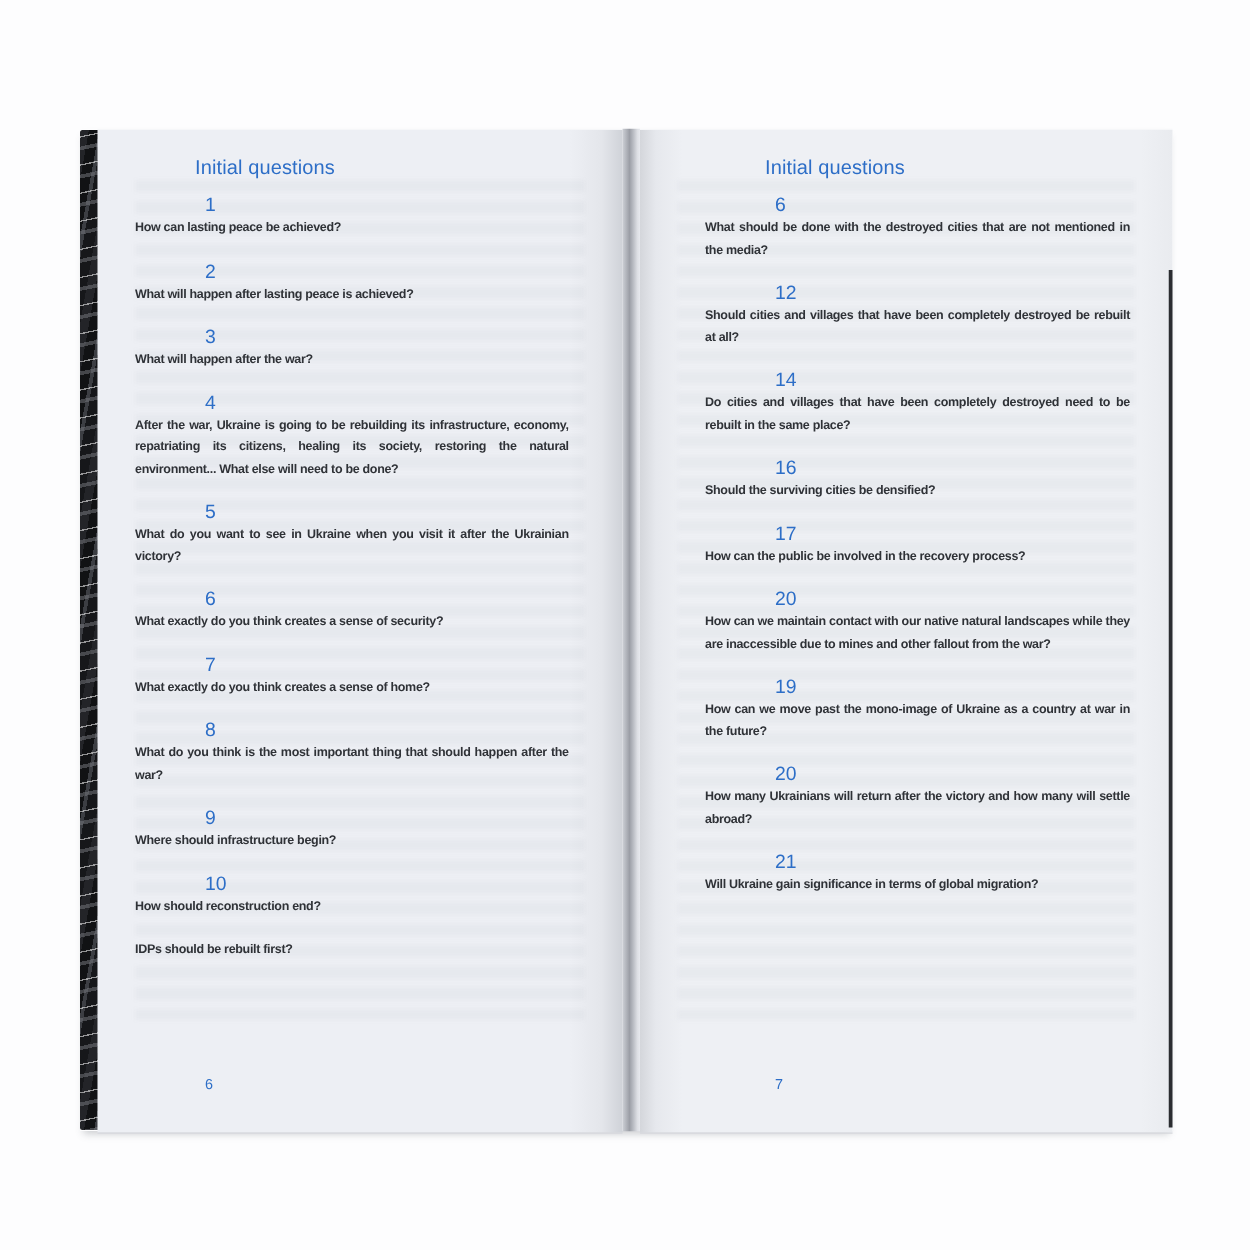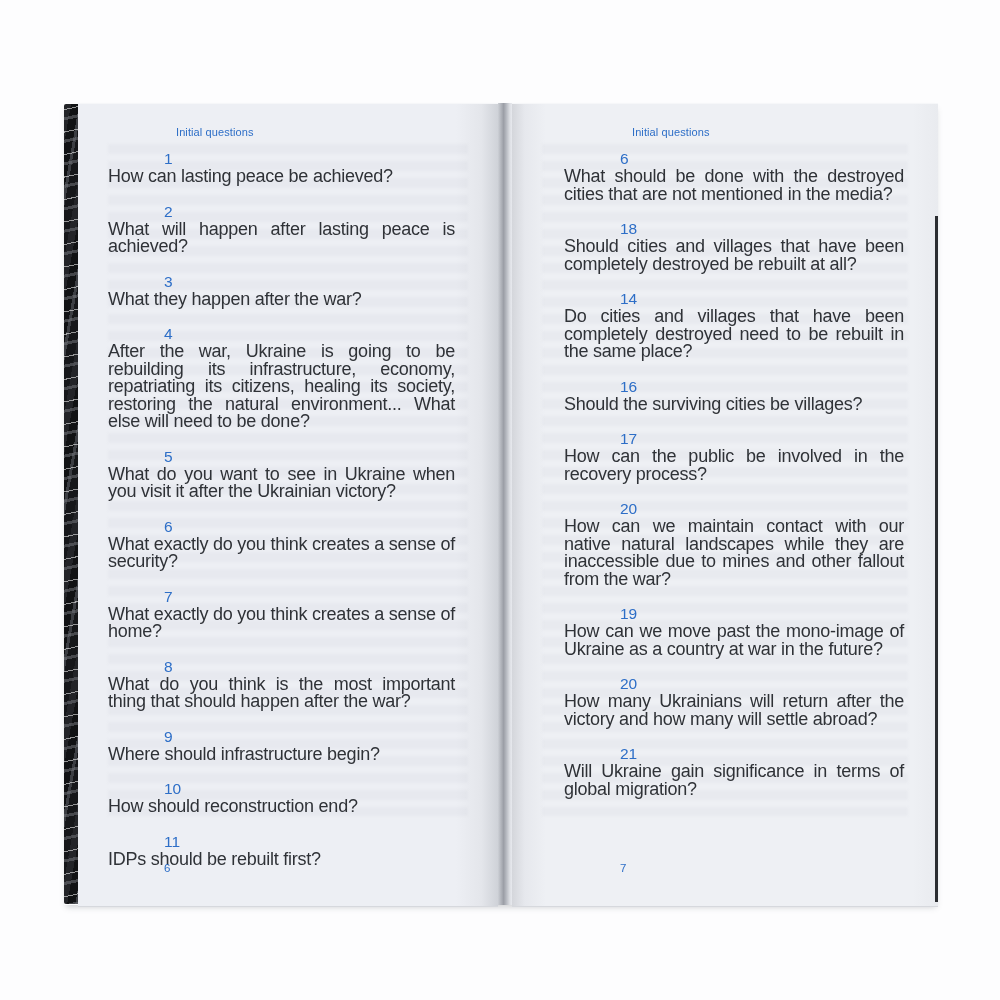--- a/index.html
+++ b/index.html
@@ -66,37 +66,38 @@
       rgba(110,115,130,0) 10px 17px);
     filter:blur(1.5px);
     pointer-events:none;
   }
 
   .content-left{position:relative;padding:22px 43px 0 30px;}
   .content-right{position:relative;padding:22px 34px 0 52px;}
 
   .page-header{
     color:#2d6ec7;
-    font-size:11px;
+    font-size:16px;
     letter-spacing:0.1px;
-    margin-left:68px;
+    margin-left:48px;
     margin-bottom:12px;
   }
   .q{margin-bottom:17px;}
   .qnum{
     color:#2d6ec7;
     font-size:15.5px;
     line-height:18px;
     margin-left:56px;
   }
   .qtext{
-    font-size:18px;
+    font-size:10px;
     letter-spacing:-0.25px;
     line-height:17.5px;
     text-align:justify;
+    font-weight:bold;
   }
   .folio{
     position:absolute;bottom:32px;
     color:#2d6ec7;font-size:11.5px;
   }
   .folio-left{left:86px;}
   .folio-right{left:108px;}
 </style>
 </head>
 <body>
@@ -114,21 +115,21 @@
         <div class="q">
           <div class="qnum">1</div>
           <div class="qtext">How can lasting peace be achieved?</div>
         </div>
         <div class="q">
           <div class="qnum">2</div>
           <div class="qtext">What will happen after lasting peace is achieved?</div>
         </div>
         <div class="q">
           <div class="qnum">3</div>
-          <div class="qtext">What they happen after the war?</div>
+          <div class="qtext">What will happen after the war?</div>
         </div>
         <div class="q">
           <div class="qnum">4</div>
           <div class="qtext">After the war, Ukraine is going to be rebuilding its infrastructure, economy, repatriating its citizens, healing its society, restoring the natural environment... What else will need to be done?</div>
         </div>
         <div class="q">
           <div class="qnum">5</div>
           <div class="qtext">What do you want to see in Ukraine when you visit it after the Ukrainian victory?</div>
         </div>
         <div class="q">
@@ -145,49 +146,48 @@
         </div>
         <div class="q">
           <div class="qnum">9</div>
           <div class="qtext">Where should infrastructure begin?</div>
         </div>
         <div class="q">
           <div class="qnum">10</div>
           <div class="qtext">How should reconstruction end?</div>
         </div>
         <div class="q">
-          <div class="qnum">11</div>
           <div class="qtext">IDPs should be rebuilt first?</div>
         </div>
       </div>
       <div class="folio folio-left">6</div>
     </div>
 
     <div class="gutter"></div>
 
     <div class="page page-right">
       <div class="ghost"></div>
       <div class="content-right">
         <div class="page-header">Initial questions</div>
 
         <div class="q">
           <div class="qnum">6</div>
           <div class="qtext">What should be done with the destroyed cities that are not mentioned in the media?</div>
         </div>
         <div class="q">
-          <div class="qnum">18</div>
+          <div class="qnum">12</div>
           <div class="qtext">Should cities and villages that have been completely destroyed be rebuilt at all?</div>
         </div>
         <div class="q">
           <div class="qnum">14</div>
           <div class="qtext">Do cities and villages that have been completely destroyed need to be rebuilt in the same place?</div>
         </div>
         <div class="q">
           <div class="qnum">16</div>
-          <div class="qtext">Should the surviving cities be villages?</div>
+          <div class="qtext">Should the surviving cities be densified?</div>
         </div>
         <div class="q">
           <div class="qnum">17</div>
           <div class="qtext">How can the public be involved in the recovery process?</div>
         </div>
         <div class="q">
           <div class="qnum">20</div>
           <div class="qtext">How can we maintain contact with our native natural landscapes while they are inaccessible due to mines and other fallout from the war?</div>
         </div>
         <div class="q">

